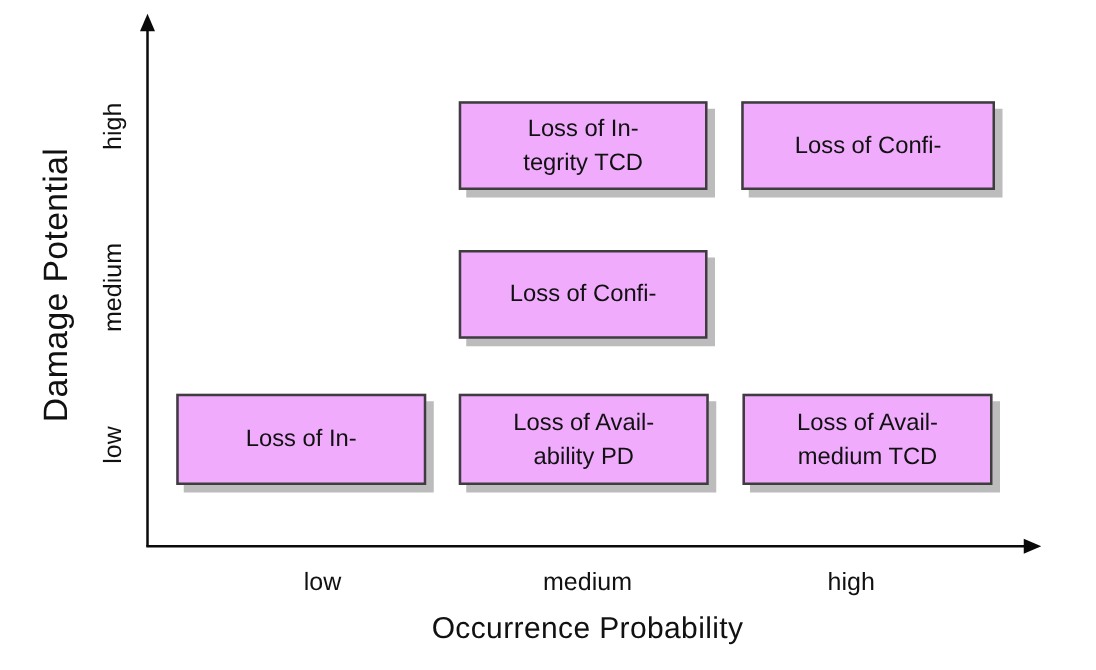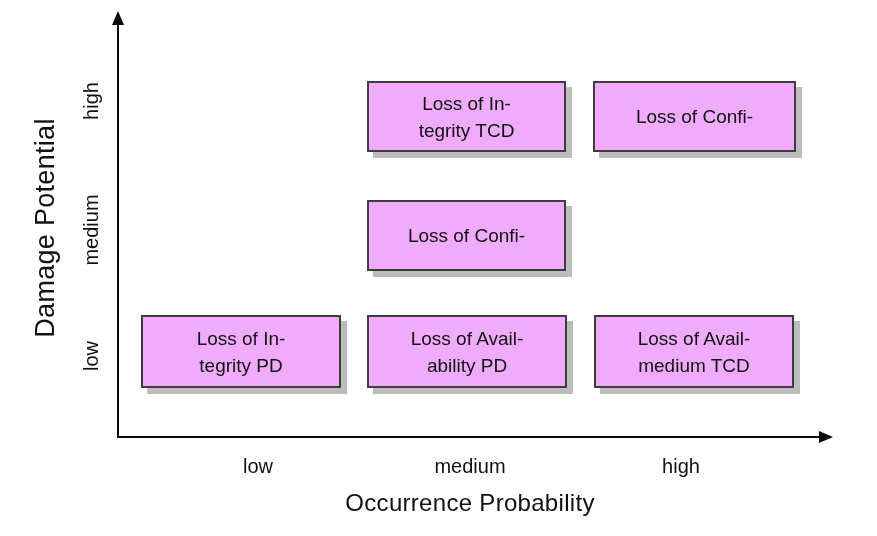--- a/index.html
+++ b/index.html
@@ -149,21 +149,20 @@
   <div class="mbox pos-conf-tcd">
     <span>Loss of Confi-</span>
   </div>
 
   <div class="mbox pos-conf-pd">
     <span>Loss of Confi-</span>
   </div>
 
   <div class="mbox pos-int-pd">
     <span>Loss of In-</span>
-    <span>tegrity PD</span>
   </div>
 
   <div class="mbox pos-avail-pd">
     <span>Loss of Avail-</span>
     <span>ability PD</span>
   </div>
 
   <div class="mbox pos-avail-tcd">
     <span>Loss of Avail-</span>
     <span>medium TCD</span>

